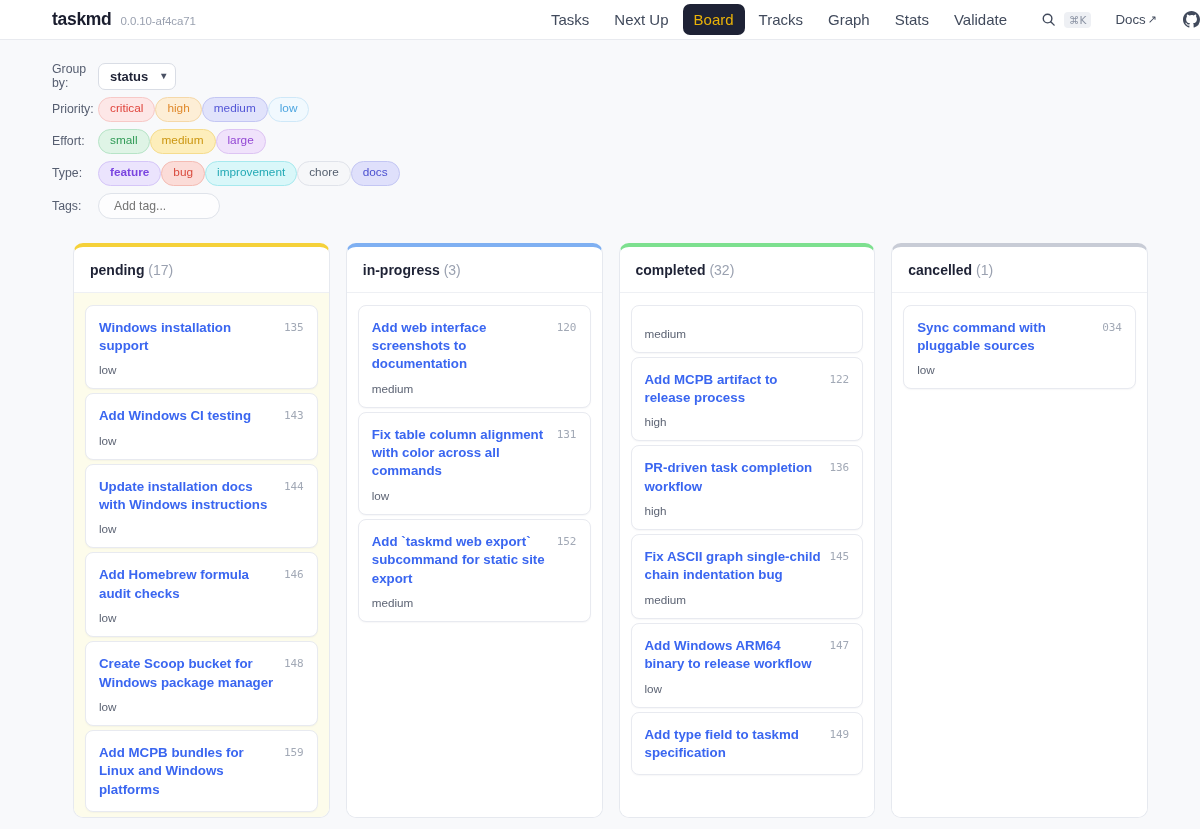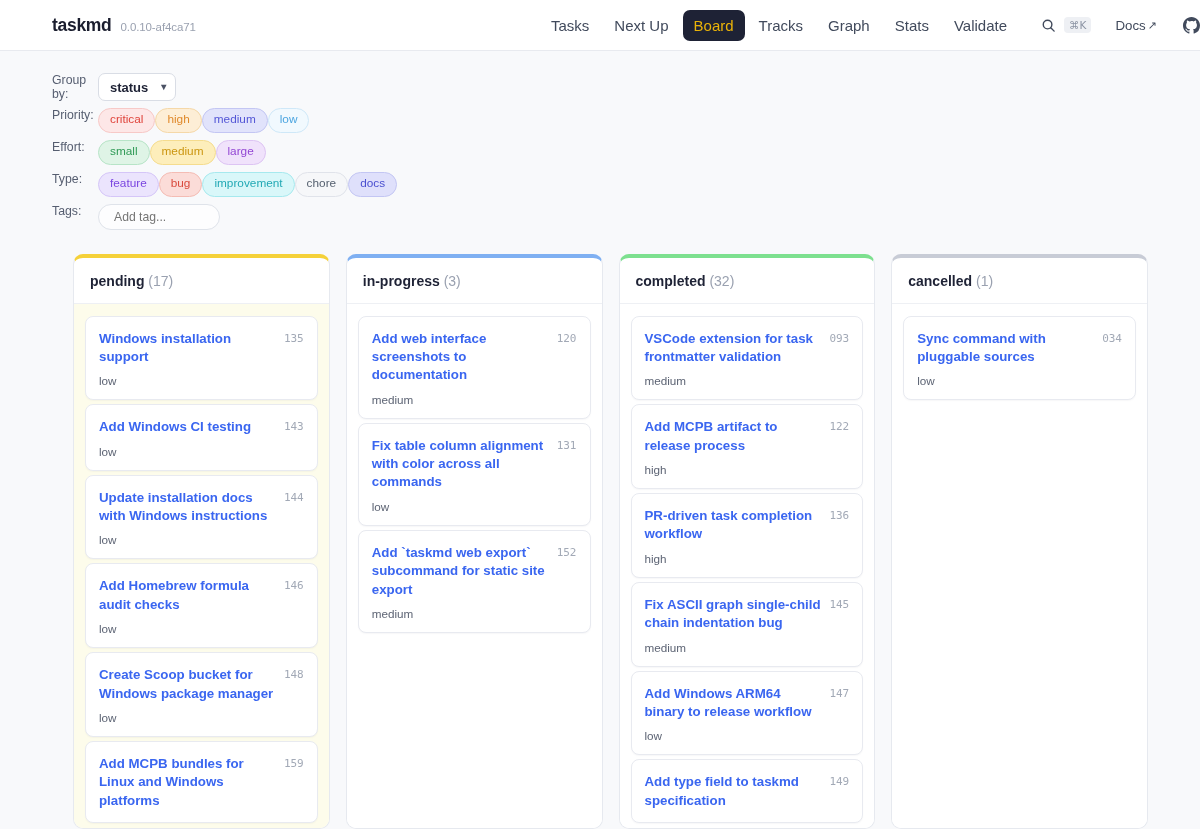--- a/index.html
+++ b/index.html
@@ -6,21 +6,21 @@
   html, body {
     width: 1200px; height: 829px;
     background: #f8f9fb;
     font-family: "Liberation Sans", sans-serif;
     color: #1e2235;
     overflow: hidden;
   }
 
   
   .header {
-    height: 51px;
+    height: 40px;
     background: #ffffff;
     border-bottom: 1px solid #e8eaef;
     display: flex;
     align-items: center;
     padding: 0 44px 0 52px;
     position: relative;
   }
   .brand { display: flex; align-items: baseline; gap: 9px; }
   .brand-name { font-size: 17.5px; font-weight: 700; letter-spacing: -0.3px; color: #1a1d2e; }
   .brand-version { font-size: 11.5px; color: #9aa1b0; letter-spacing: -0.1px; }
@@ -63,21 +63,21 @@
   .docs-link {
     font-size: 13.3px; color: #414a5c; padding: 7px 10px;
     display: flex; align-items: center; gap: 2px; cursor: pointer;
     margin-left: 12px;
   }
   .gh { margin-left: 10px; }
   .moon { margin-left: 8px; }
 
   
   .filters { padding: 22px 0 0 52px; }
-  .filter-row { display: flex; margin-bottom: 7px; }
+  .filter-row { display: flex; align-items: center; margin-bottom: 7px; }
   .filter-label {
     font-size: 12.3px; color: #565e70; width: 46px; flex: none;
   }
   .group-select {
     border: 1px solid #d9dde5;
     background: #fff;
     border-radius: 7px;
     font-size: 13px;
     font-weight: 600;
     color: #1e2235;
@@ -246,21 +246,21 @@
     <div class="chips" id="effort-chips">
         <span class="chip" style="background: rgb(223, 244, 230); color: rgb(47, 154, 86); border-color: rgb(183, 228, 199);">small</span>
         <span class="chip" style="background: rgb(253, 238, 187); color: rgb(203, 150, 17); border-color: rgb(245, 220, 142);">medium</span>
         <span class="chip" style="background: rgb(240, 226, 251); color: rgb(147, 71, 212); border-color: rgb(221, 196, 243);">large</span>
       </div>
   </div>
 
   <div class="filter-row">
     <span class="filter-label">Type:</span>
     <div class="chips" id="type-chips">
-        <span class="chip" style="background: rgb(235, 228, 253); color: rgb(122, 69, 224); border-color: rgb(213, 198, 248);">feature</span>
+        <span class="chip" style="background: rgb(235, 228, 253); color: rgb(122, 69, 224); border-color: rgb(213, 198, 248); font-weight: bold;">feature</span>
         <span class="chip" style="background: rgb(251, 220, 216); color: rgb(217, 75, 62); border-color: rgb(244, 188, 180);">bug</span>
         <span class="chip" style="background: rgb(217, 247, 249); color: rgb(35, 169, 181); border-color: rgb(166, 233, 238);">improvement</span>
         <span class="chip" style="background: rgb(246, 247, 249); color: rgb(85, 96, 111); border-color: rgb(224, 227, 234);">chore</span>
         <span class="chip" style="background: rgb(223, 224, 251); color: rgb(74, 79, 208); border-color: rgb(195, 198, 243);">docs</span>
       </div>
   </div>
 
   <div class="filter-row tags">
     <span class="filter-label">Tags:</span>
     <input class="tag-input" value="" placeholder="Add tag..." style="">
@@ -337,24 +337,20 @@
             <div class="card-id">152</div>
           </div>
           <div class="card-meta">medium</div>
         </div>
       </div>
     </div>
     <div class="column" style="border-top-color: rgb(125, 224, 143);">
       <div class="col-head"><span>completed</span><span class="col-count"> (32)</span></div>
       <div class="col-body" style="background: rgb(255, 255, 255);">
         <div class="card">
-          <div class="card-top">
-            <div class="card-title">VSCode extension for task frontmatter validation</div>
-            <div class="card-id">093</div>
-          </div>
           <div class="card-meta">medium</div>
         </div>
         <div class="card">
           <div class="card-top">
             <div class="card-title">Add MCPB artifact to release process</div>
             <div class="card-id">122</div>
           </div>
           <div class="card-meta">high</div>
         </div>
         <div class="card">

